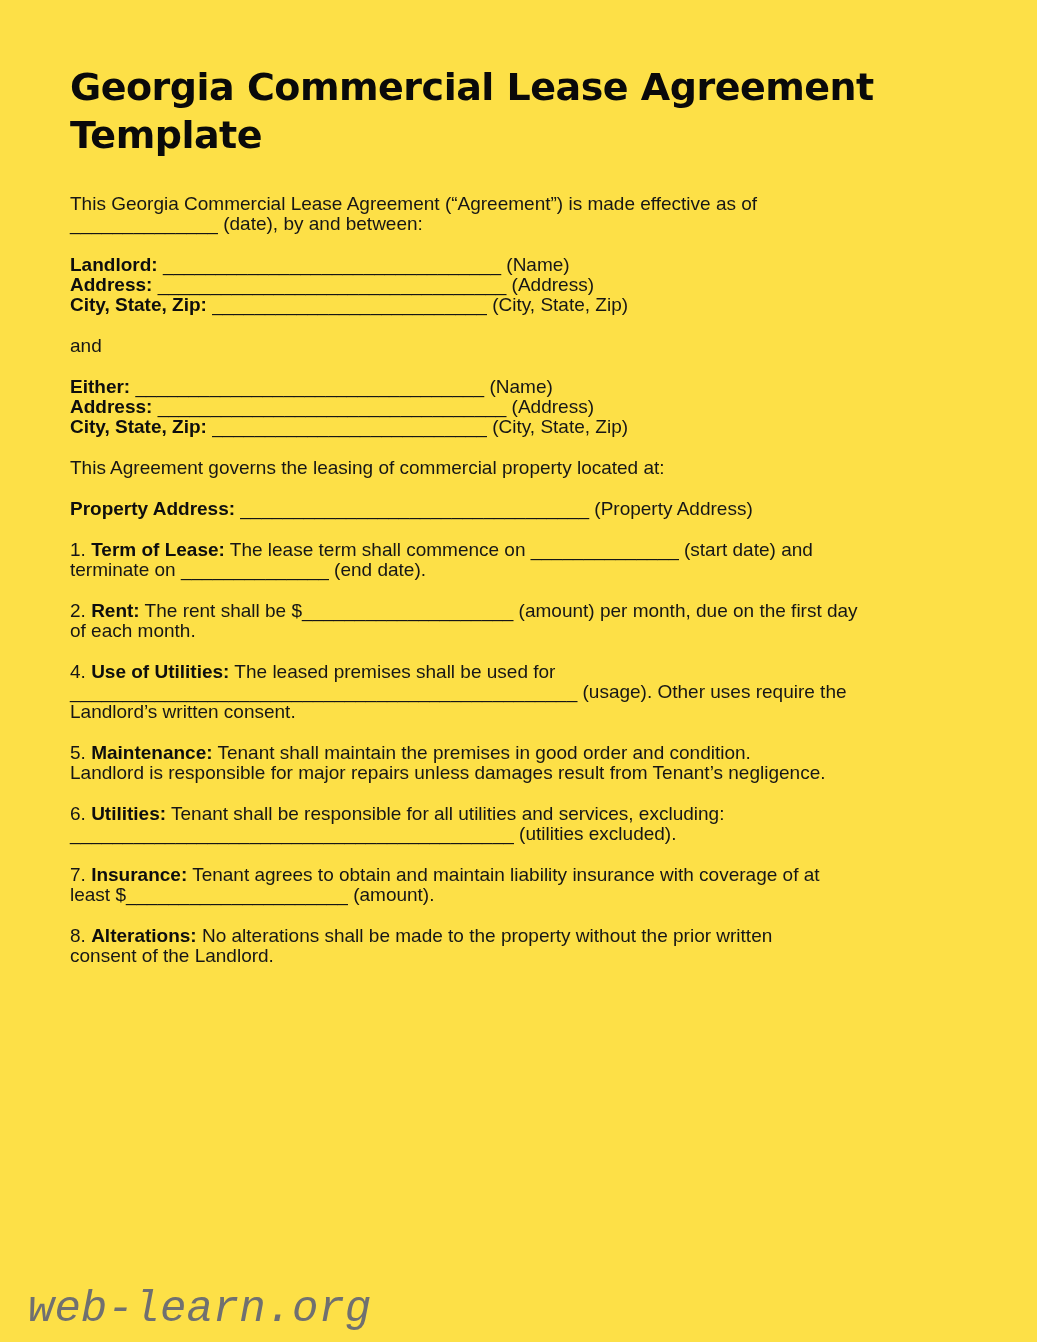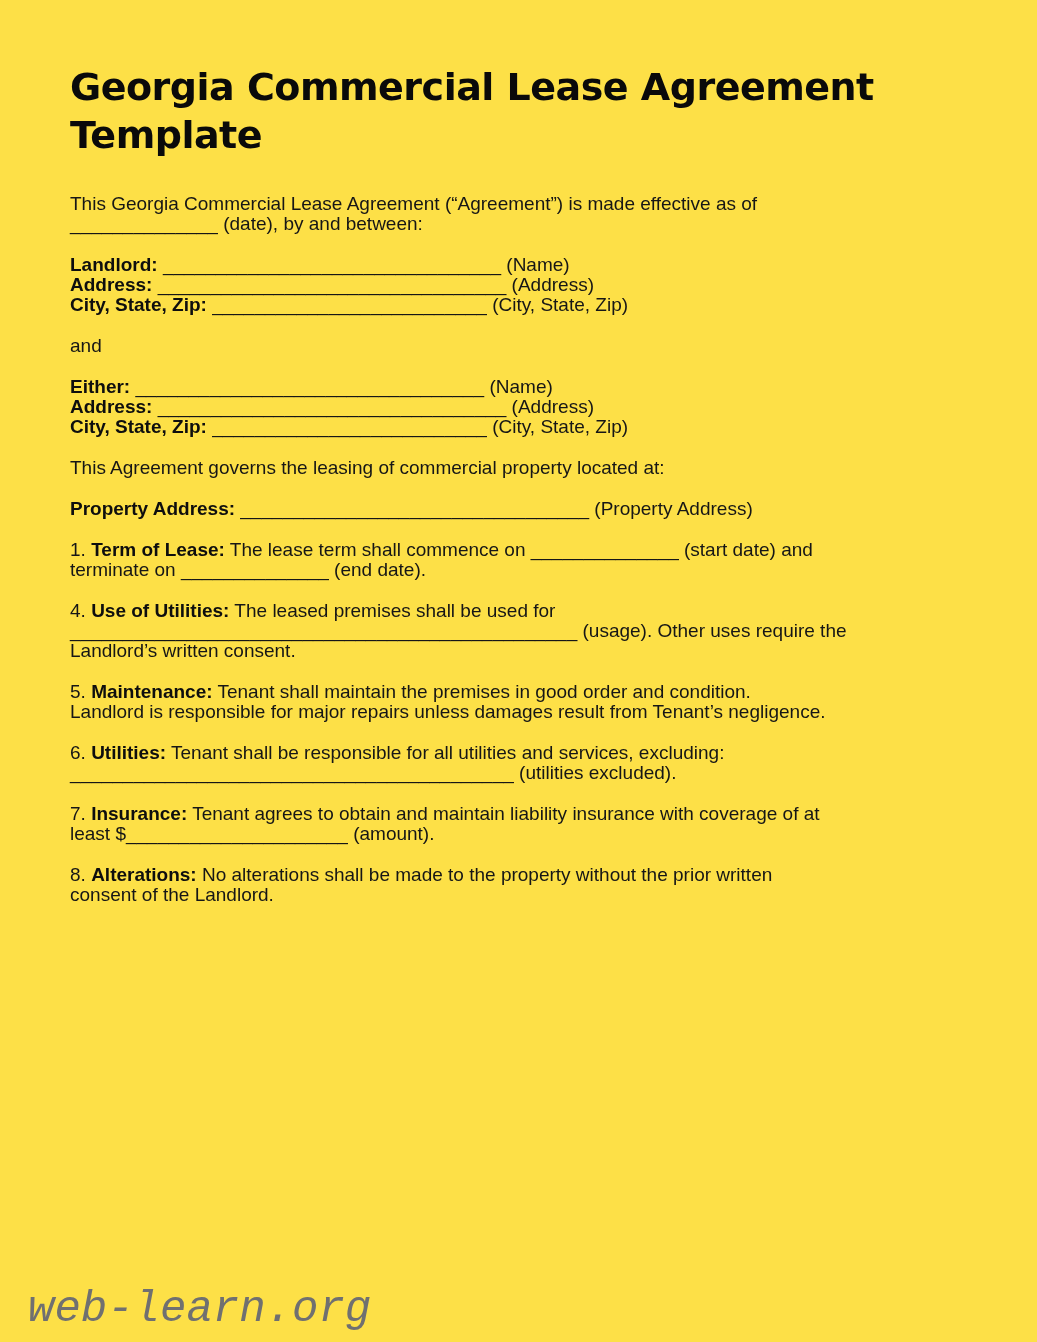--- a/index.html
+++ b/index.html
@@ -66,20 +66,22 @@
 </span><b>Address:</b><span> _________________________________ (Address)
 </span><b>City, State, Zip:</b><span> __________________________ (City, State, Zip)</span></p>
       <p class="para"><span>and</span></p>
       <p class="para"><b>Either:</b><span> _________________________________ (Name)
 </span><b>Address:</b><span> _________________________________ (Address)
 </span><b>City, State, Zip:</b><span> __________________________ (City, State, Zip)</span></p>
       <p class="para"><span>This Agreement governs the leasing of commercial property located at:</span></p>
       <p class="para"><b>Property Address:</b><span> _________________________________ (Property Address)</span></p>
       <p class="para"><span>1. </span><b>Term of Lease:</b><span> The lease term shall commence on ______________ (start date) and
 terminate on ______________ (end date).</span></p>
+      <p class="para"><span>2. </span><b>Rent:</b><span> The rent shall be $____________________ (amount) per month, due on the first day
+of each month.</span></p>
       <p class="para"><span>4. </span><b>Use of Utilities:</b><span> The leased premises shall be used for
 ________________________________________________ (usage). Other uses require the
 Landlord’s written consent.</span></p>
       <p class="para"><span>5. </span><b>Maintenance:</b><span> Tenant shall maintain the premises in good order and condition.
 Landlord is responsible for major repairs unless damages result from Tenant’s negligence.</span></p>
       <p class="para"><span>6. </span><b>Utilities:</b><span> Tenant shall be responsible for all utilities and services, excluding:
 __________________________________________ (utilities excluded).</span></p>
       <p class="para"><span>7. </span><b>Insurance:</b><span> Tenant agrees to obtain and maintain liability insurance with coverage of at
 least $_____________________ (amount).</span></p>
       <p class="para"><span>8. </span><b>Alterations:</b><span> No alterations shall be made to the property without the prior written

